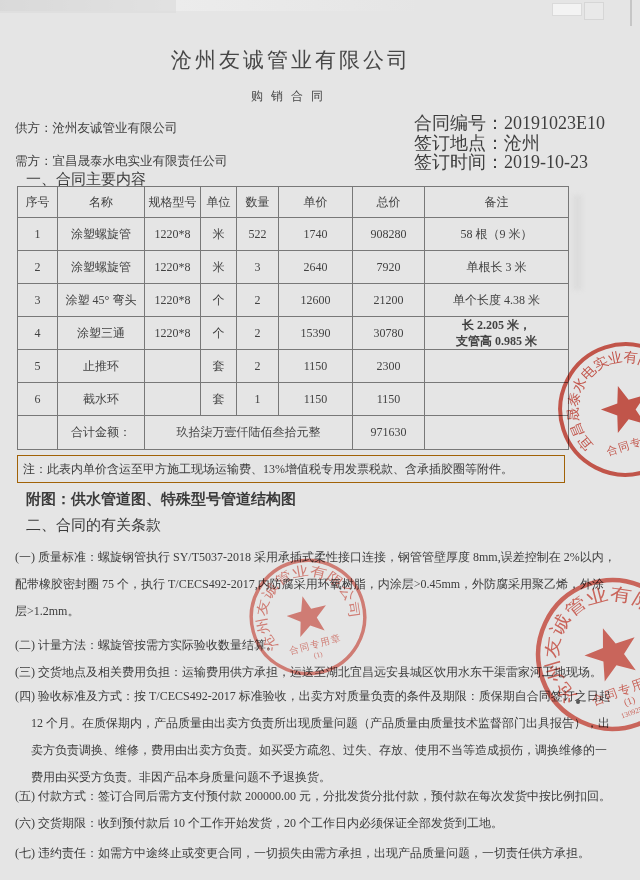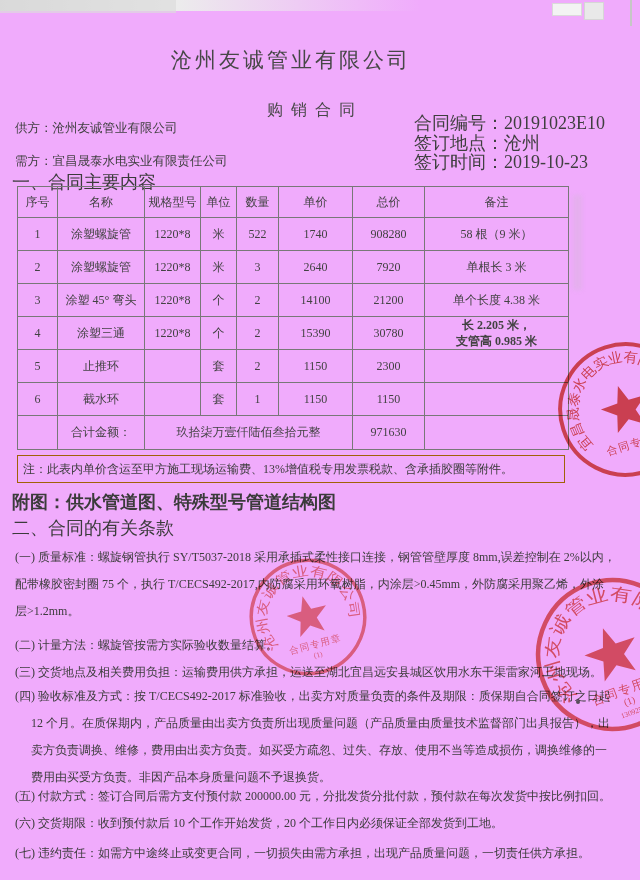--- a/index.html
+++ b/index.html
@@ -1,26 +1,26 @@
 <!DOCTYPE html>
 <html><head>
 <meta charset="utf-8">
 <style>
   html,body{margin:0;padding:0;background:#ffffff;}
   .page{
     position:relative;width:640px;height:880px;overflow:hidden;
-    background:#f0abfc;color:#3f3f3f;
+    background:#e5e5e5;color:#3f3f3f;
     font-family:"Liberation Serif","DejaVu Serif",serif;
   }
   .center-wrap{position:absolute;left:0;width:582px;text-align:center;}
   .doc-title{top:46px;font-size:21px;letter-spacing:3px;color:#474747;}
-  .doc-subtitle{top:100px;font-size:16px;letter-spacing:8px;color:#474747;padding-left:24px;}
+  .doc-subtitle{top:88px;font-size:12px;letter-spacing:8px;color:#474747;}
   .line{position:absolute;font-size:12.5px;white-space:nowrap;}
   .meta-block{position:absolute;left:414px;top:114px;font-size:18px;line-height:19.5px;white-space:nowrap;}
-  .sec-head{position:absolute;left:12px;font-size:18px;white-space:nowrap;color:#3b3b3b;text-align:right;}
+  .sec-head{position:absolute;left:26px;font-size:15px;white-space:nowrap;color:#3b3b3b;text-align:right;}
   table.items{
     position:absolute;left:17px;top:186px;border-collapse:collapse;
     table-layout:fixed;width:551px;font-size:12px;color:#424242;
   }
   table.items td,table.items th{
     border:1px solid #787878;text-align:center;vertical-align:middle;
     font-weight:normal;padding:0 2px;white-space:pre-line;overflow:hidden;
   }
   tr.hrow{height:31px;} tr.drow{height:33px;} tr.trow{height:34px;}
   .note-box{
@@ -120,21 +120,21 @@
       <td>2640</td>
       <td>7920</td>
       <td>单根长 3 米</td>
     </tr>
     <tr class="drow">
       <td>3</td>
       <td>涂塑 45° 弯头</td>
       <td>1220*8</td>
       <td>个</td>
       <td>2</td>
-      <td>14100</td>
+      <td>12600</td>
       <td>21200</td>
       <td>单个长度 4.38 米</td>
     </tr>
     <tr class="drow">
       <td>4</td>
       <td>涂塑三通</td>
       <td>1220*8</td>
       <td>个</td>
       <td>2</td>
       <td>15390</td>

